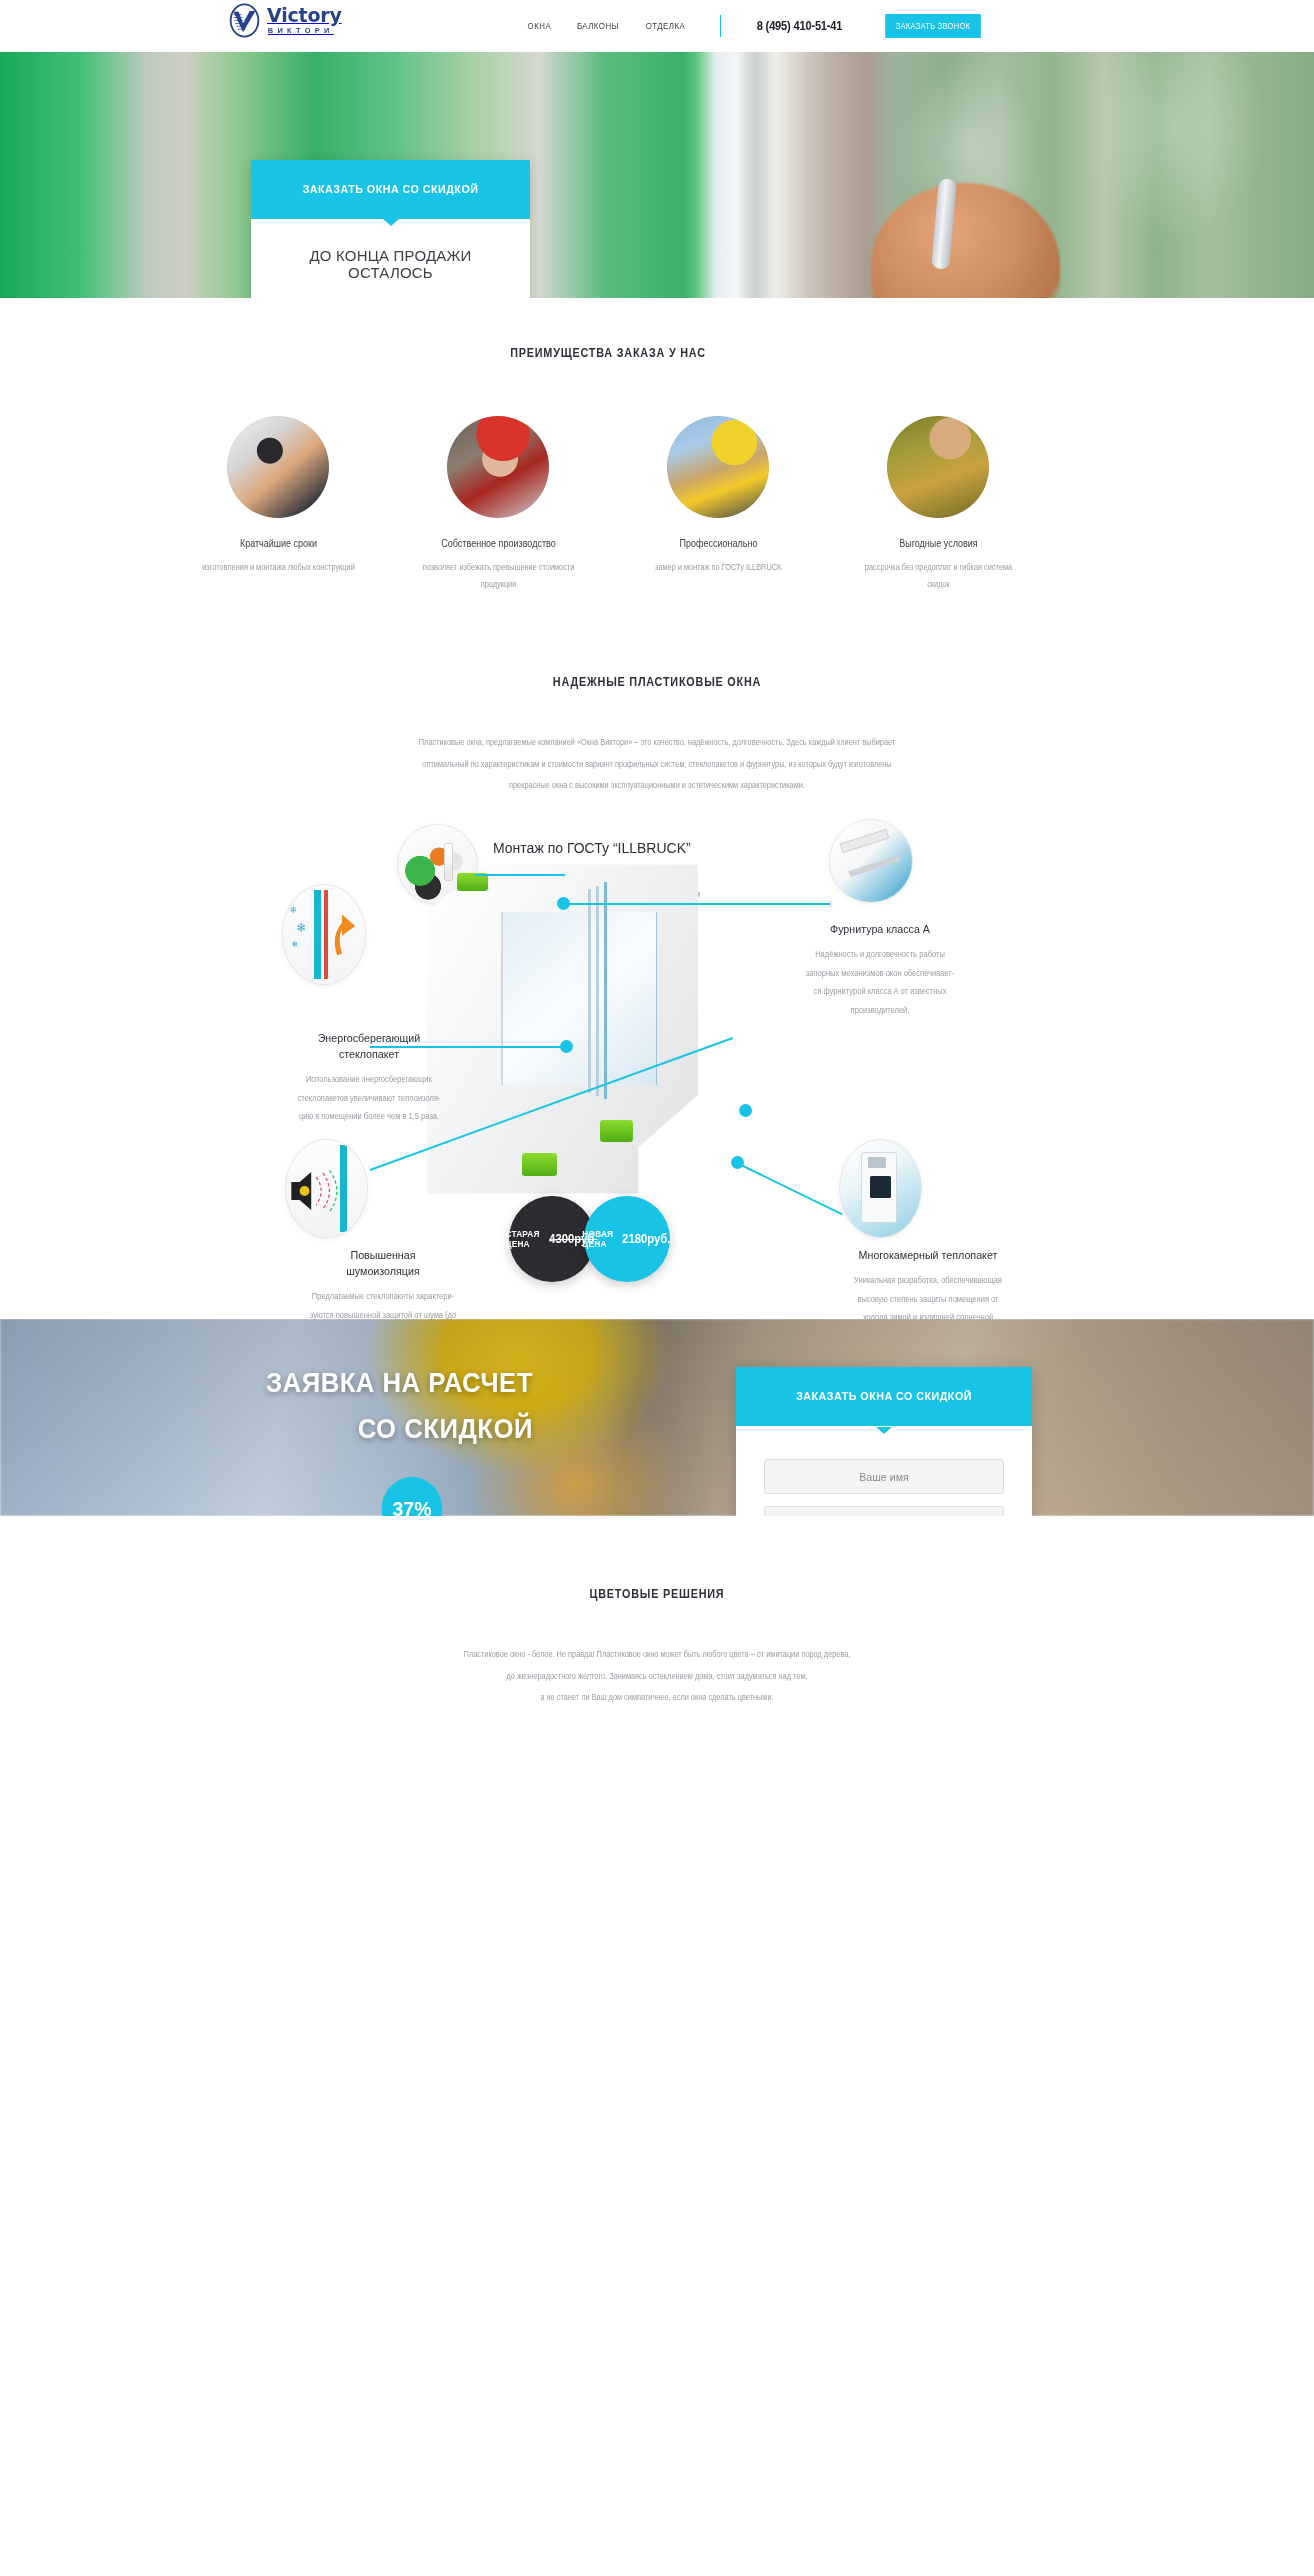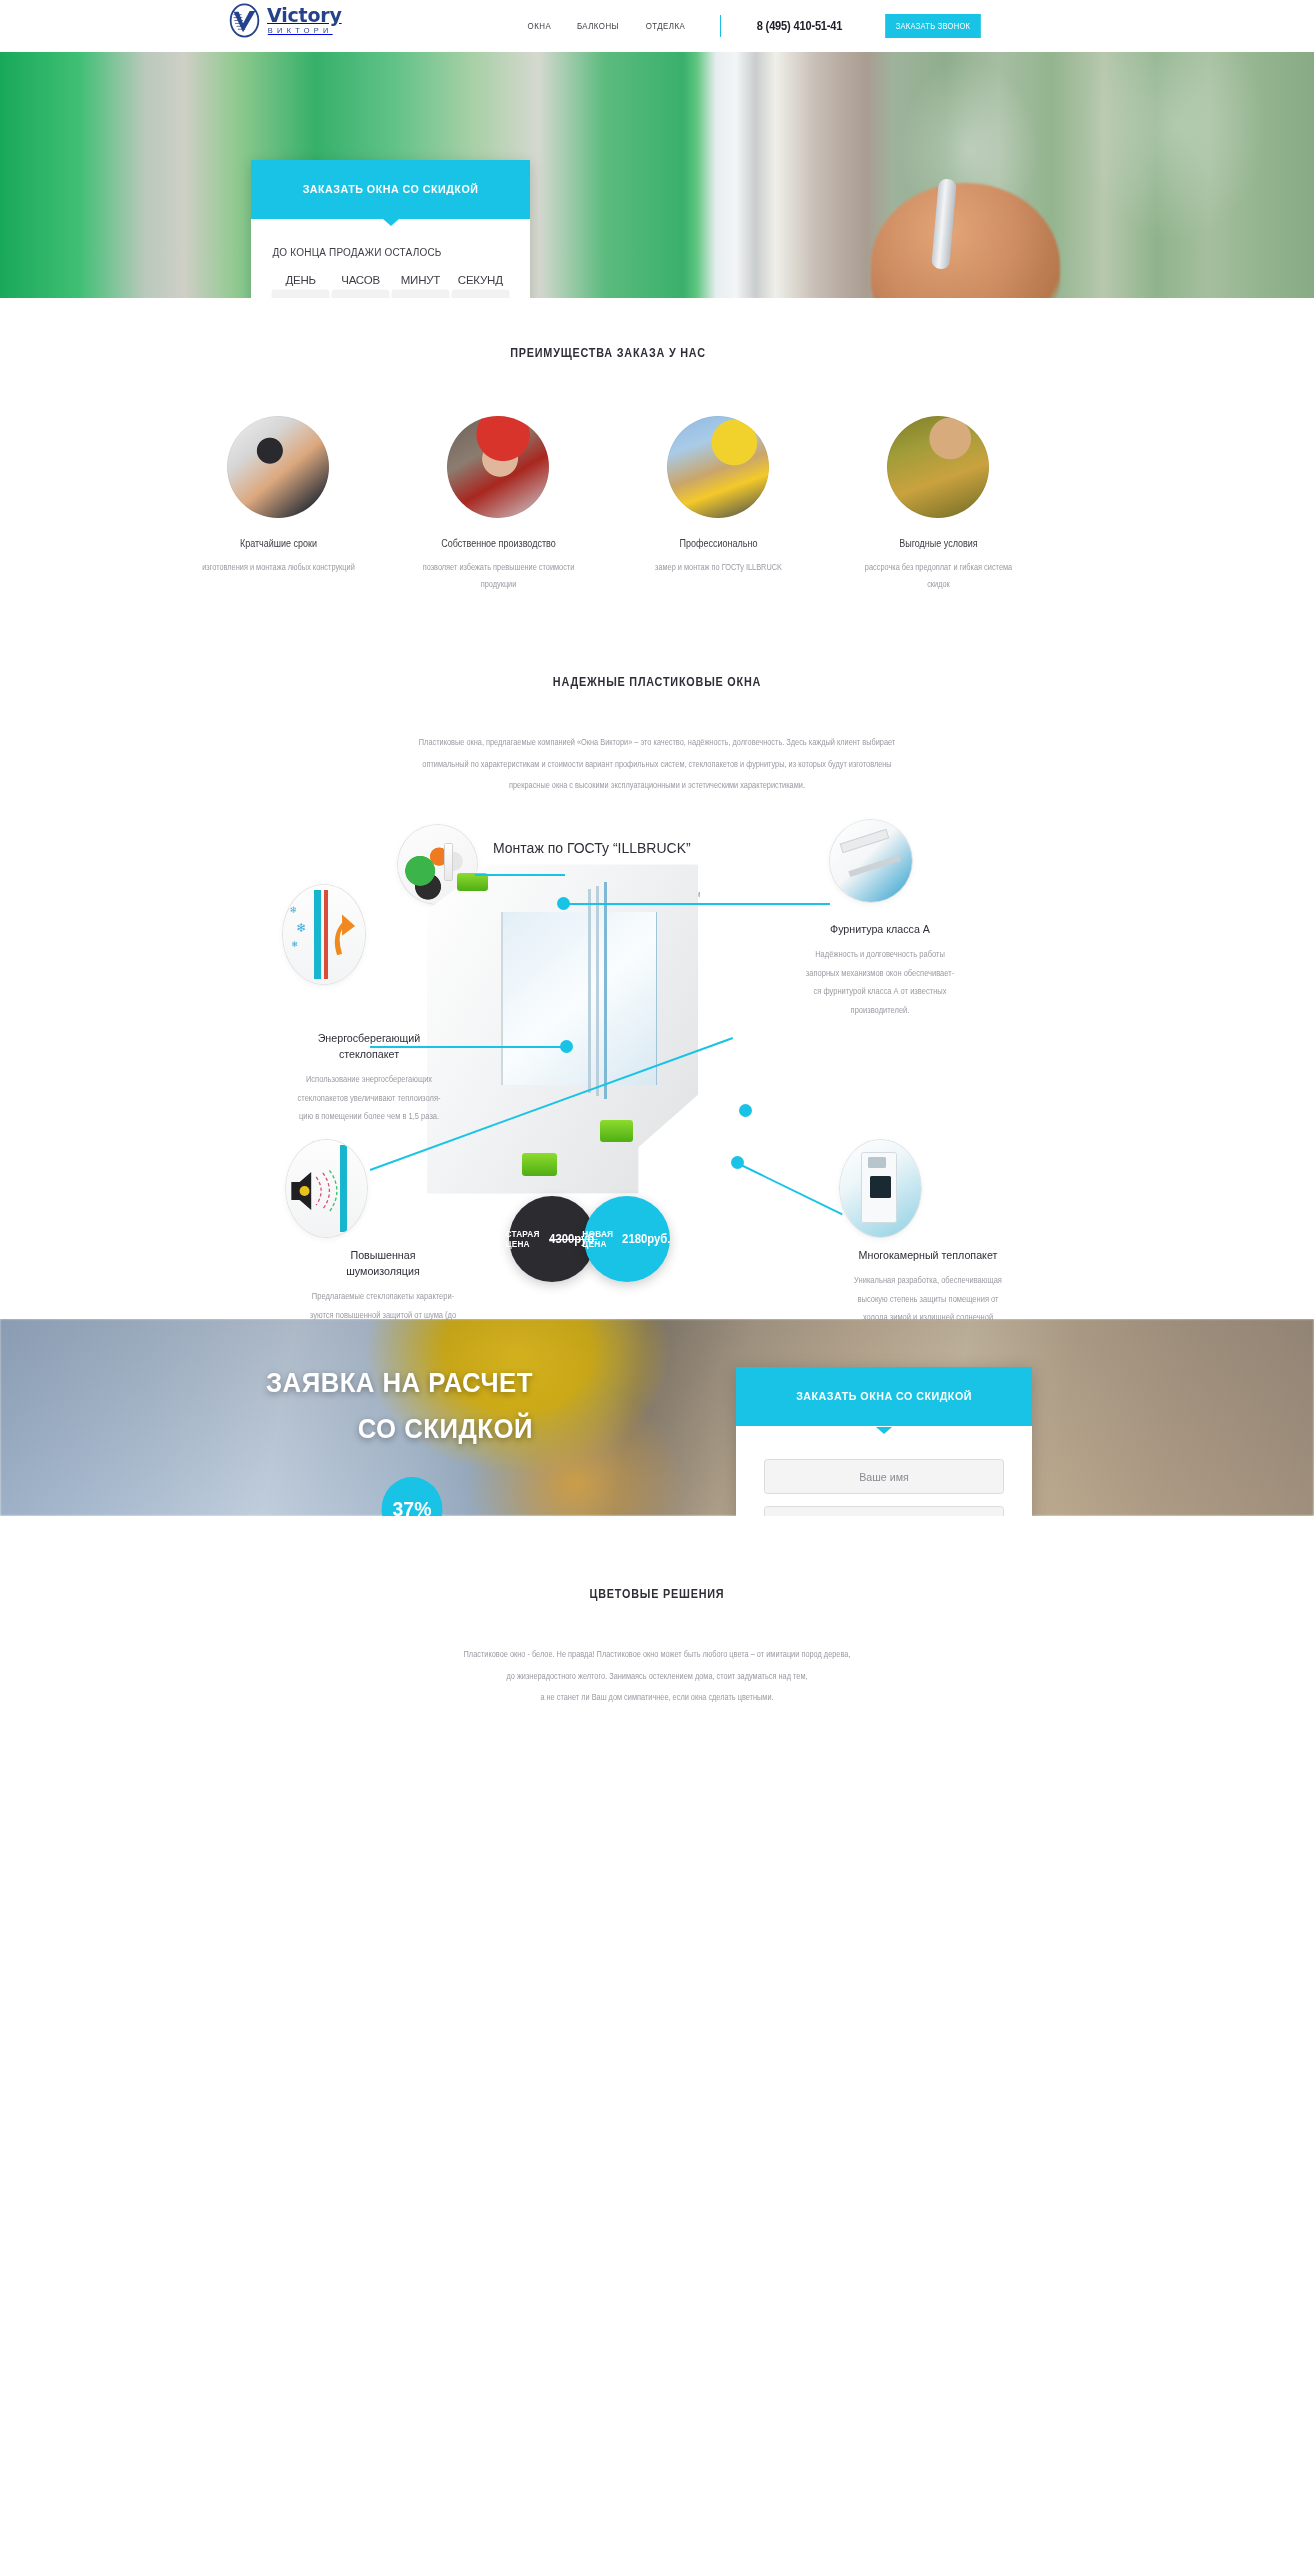--- a/index.html
+++ b/index.html
@@ -31,21 +31,21 @@
   .logo-text { display: flex; flex-direction: column; line-height: 1; }
   .logo-name {
     font-family: "DejaVu Sans", sans-serif;
     font-size: 19px;
     font-weight: 700;
     color: #26428b;
     letter-spacing: -0.2px;
   }
   .logo-sub {
     font-size: 7.4px;
-    font-weight: 400;
+    font-weight: 700;
     color: #26428b;
     letter-spacing: 4.3px;
     margin-top: 2.5px;
     margin-left: 0.8px;
   }
   .nav {
     position: absolute;
     left: 526px;
     display: flex;
     align-items: center;
@@ -154,22 +154,22 @@
     position: absolute;
     left: 50%;
     bottom: -7.4px;
     transform: translateX(-50%);
     border-left: 8.2px solid transparent;
     border-right: 8.2px solid transparent;
     border-top: 7.4px solid #19c3e6;
   }
   .form-body { padding: 18px 21.4px 21.4px; }
   .countdown-label {
-    text-align: left;
-    font-size: 10px;
+    text-align: center;
+    font-size: 15px;
     letter-spacing: 0.2px;
     color: #3d3d46;
     margin: 10px 0 16.4px;
   }
   .counters { display: flex; justify-content: space-between; gap: 3.3px; }
   .counter { flex: 1; text-align: center; }
   .counter-name {
     font-size: 11.5px;
     color: #3d3d46;
     letter-spacing: -0.2px;

